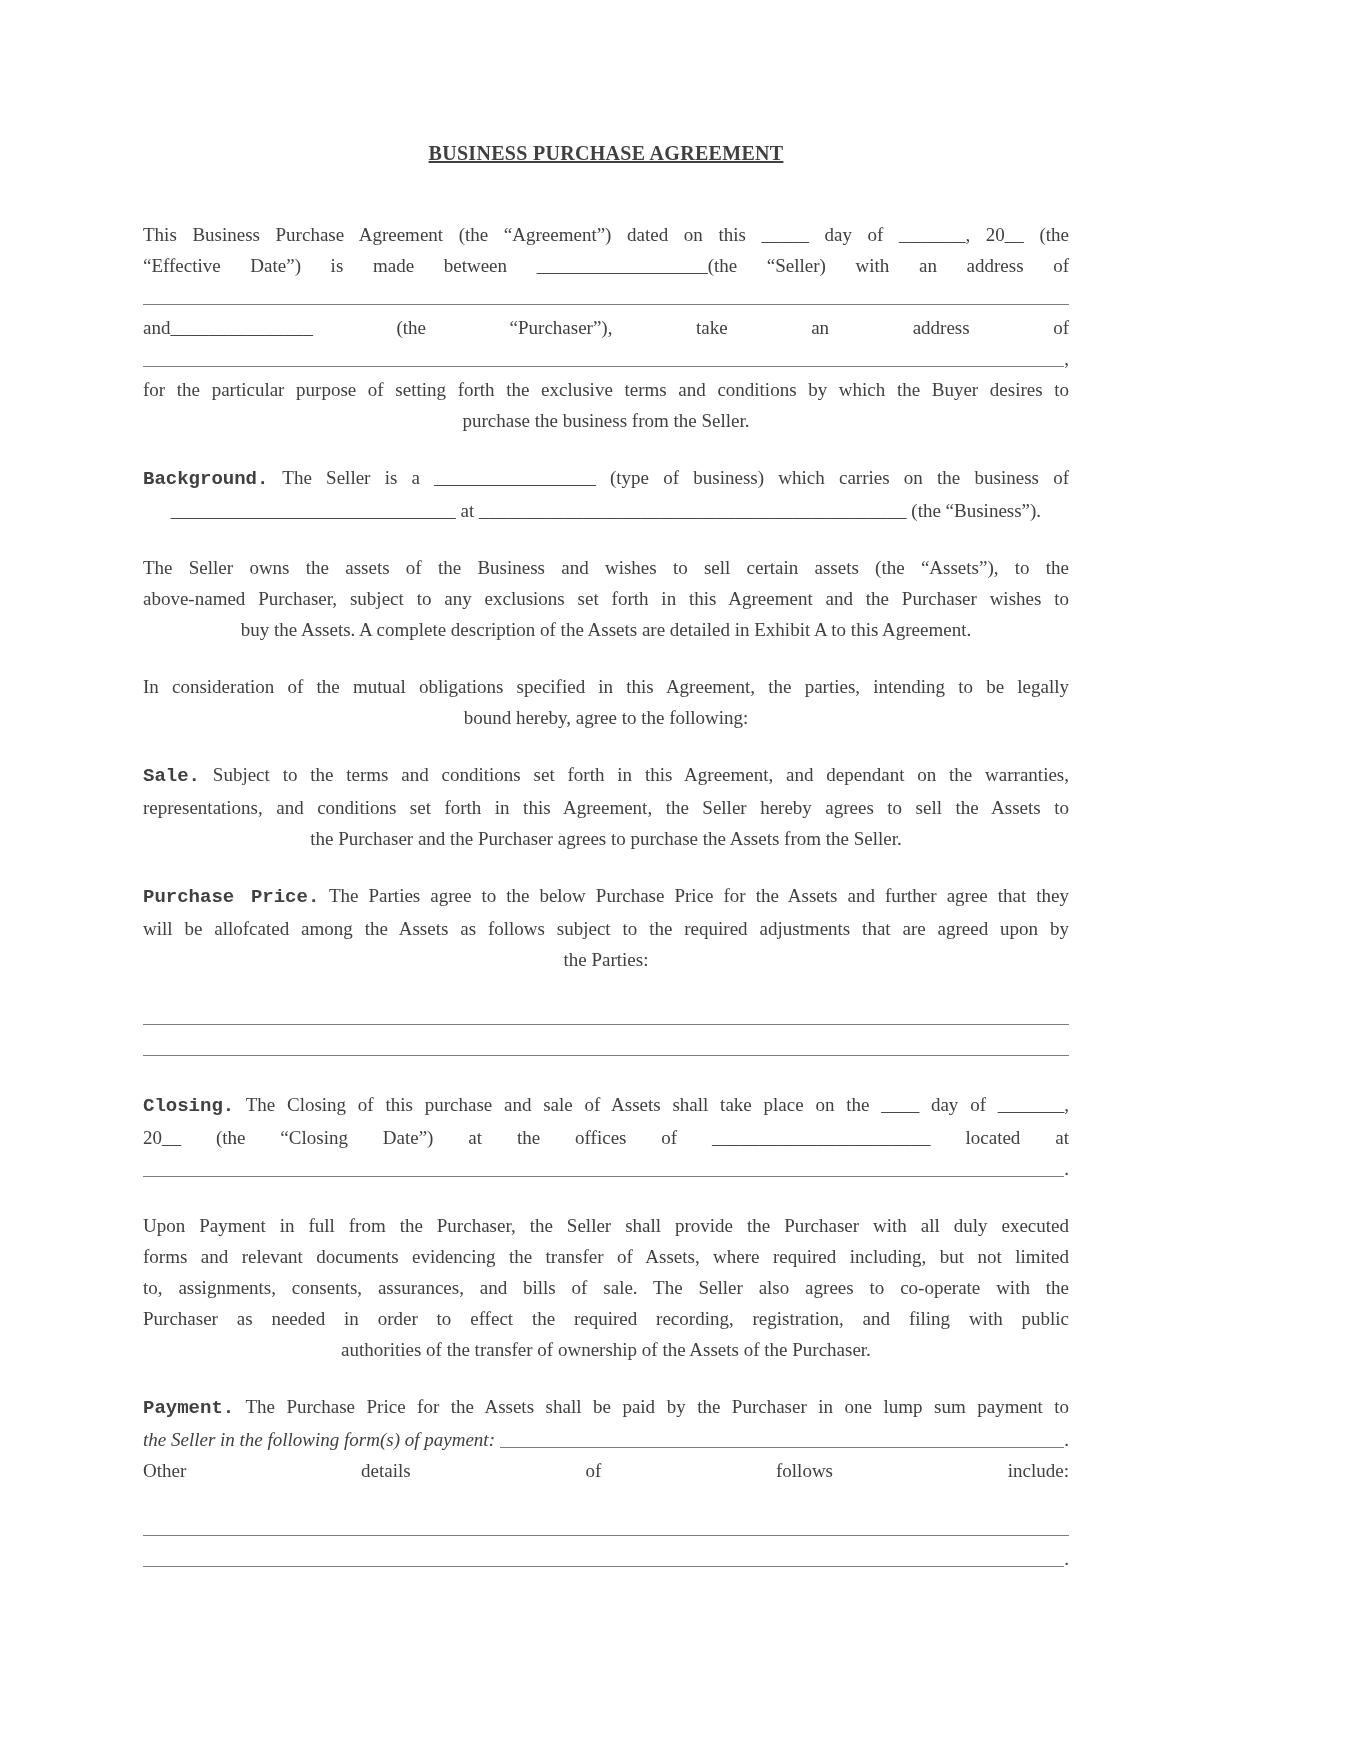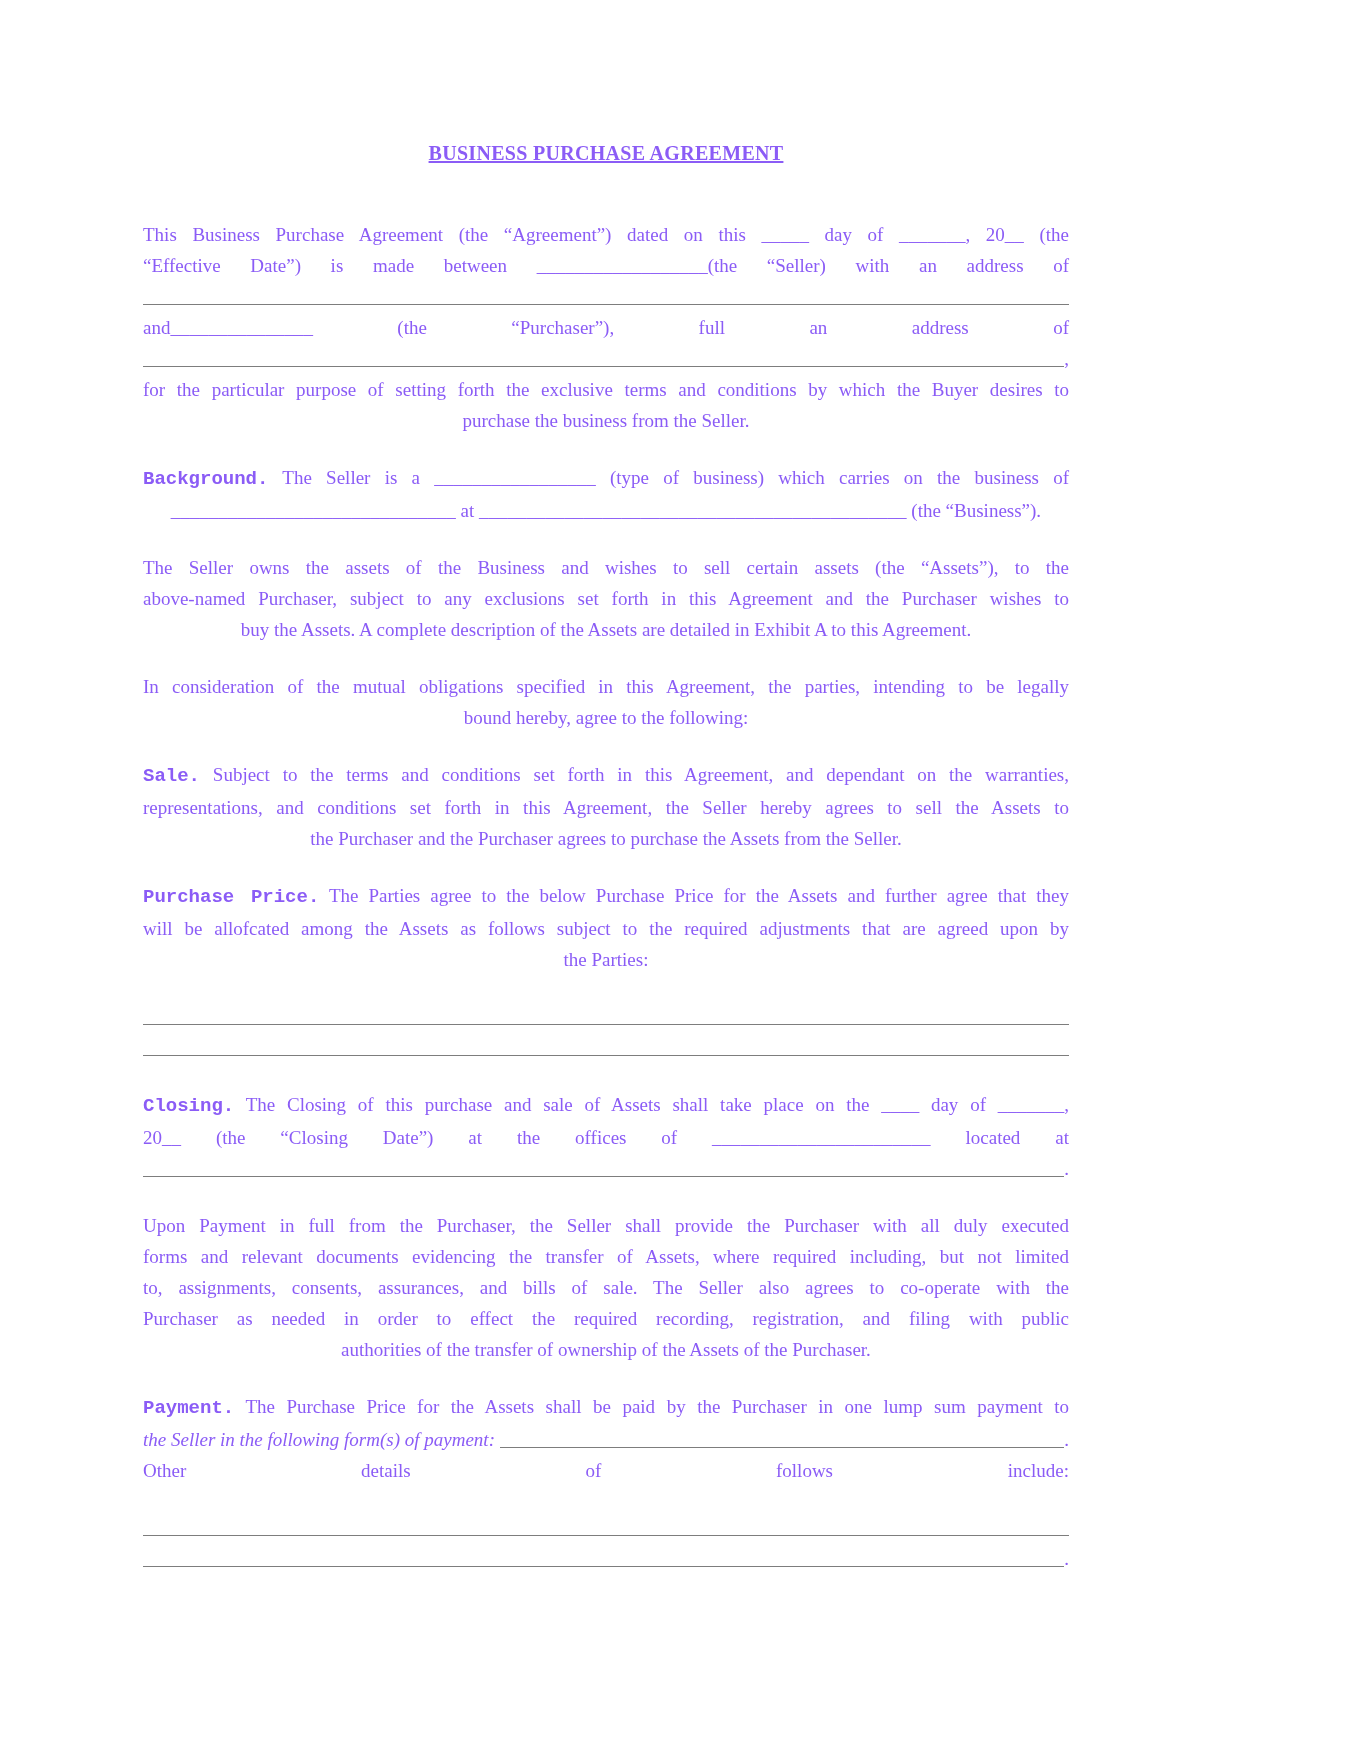--- a/index.html
+++ b/index.html
@@ -1,21 +1,21 @@
 <!DOCTYPE html>
 <html><head>
 <meta charset="utf-8">
 <style>
   html, body { margin: 0; padding: 0; background: #e8e8e8; }
   .page {
     width: 1360px;
     height: 1760px;
     background: #ffffff;
     font-family: "Liberation Serif", "DejaVu Serif", serif;
-    color: #8b5cf6;
+    color: #404040;
     overflow: hidden;
   }
   .content {
     margin-left: 143px;
     width: 926px;
     padding-top: 138px;
     font-size: 19px;
     line-height: 31px;
   }
   .doc-title {
@@ -50,21 +50,21 @@
     <div class="doc-title">
       <span class="doc-title-text">BUSINESS PURCHASE AGREEMENT</span>
     </div>
     <div id="paragraphs">
         <div class="para">
           <div class="line j"><span>This Business Purchase Agreement (the “Agreement”) dated on this _____ day of _______, 20__ (the</span></div>
           <div class="line j"><span>“Effective Date”) is made between __________________(the “Seller) with an address of</span></div>
           <div class="line fill">
             <span class="rule"></span>
           </div>
-          <div class="line j"><span>and_______________ (the “Purchaser”), full an address of</span></div>
+          <div class="line j"><span>and_______________ (the “Purchaser”), take an address of</span></div>
           <div class="line fill">
             <span class="rule"></span>
             <span class="tail">,</span>
           </div>
           <div class="line j"><span>for the particular purpose of setting forth the exclusive terms and conditions by which the Buyer desires to</span></div>
           <div class="line l"><span>purchase the business from the Seller.</span></div>
         </div>
         <div class="para">
           <div class="line j"><b class="lead">Background.</b><span> The Seller is a _________________ (type of business) which carries on the business of</span></div>
           <div class="line l"><span>______________________________ at _____________________________________________ (the “Business”).</span></div>

